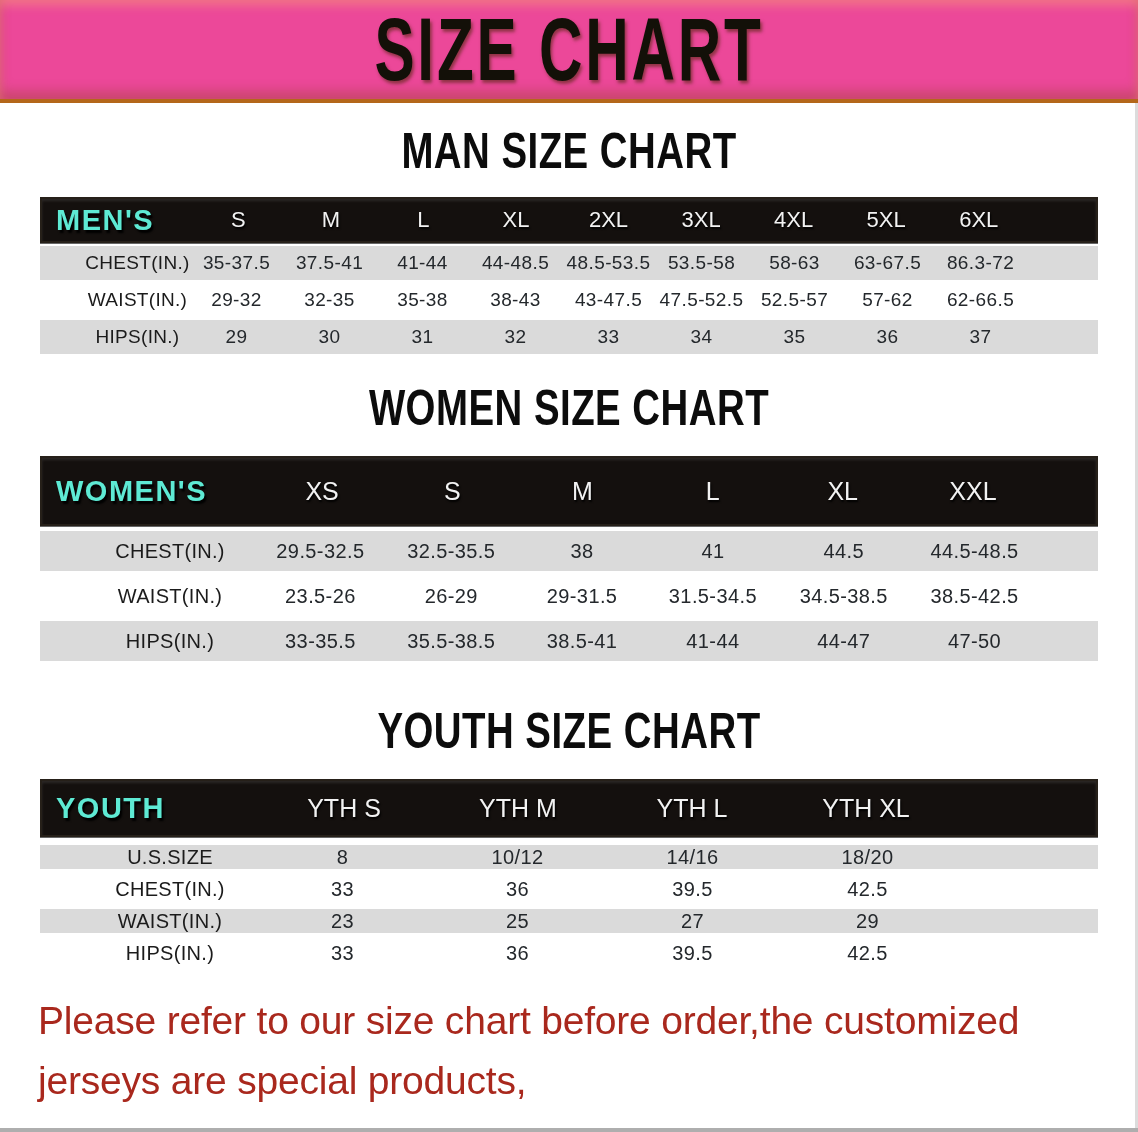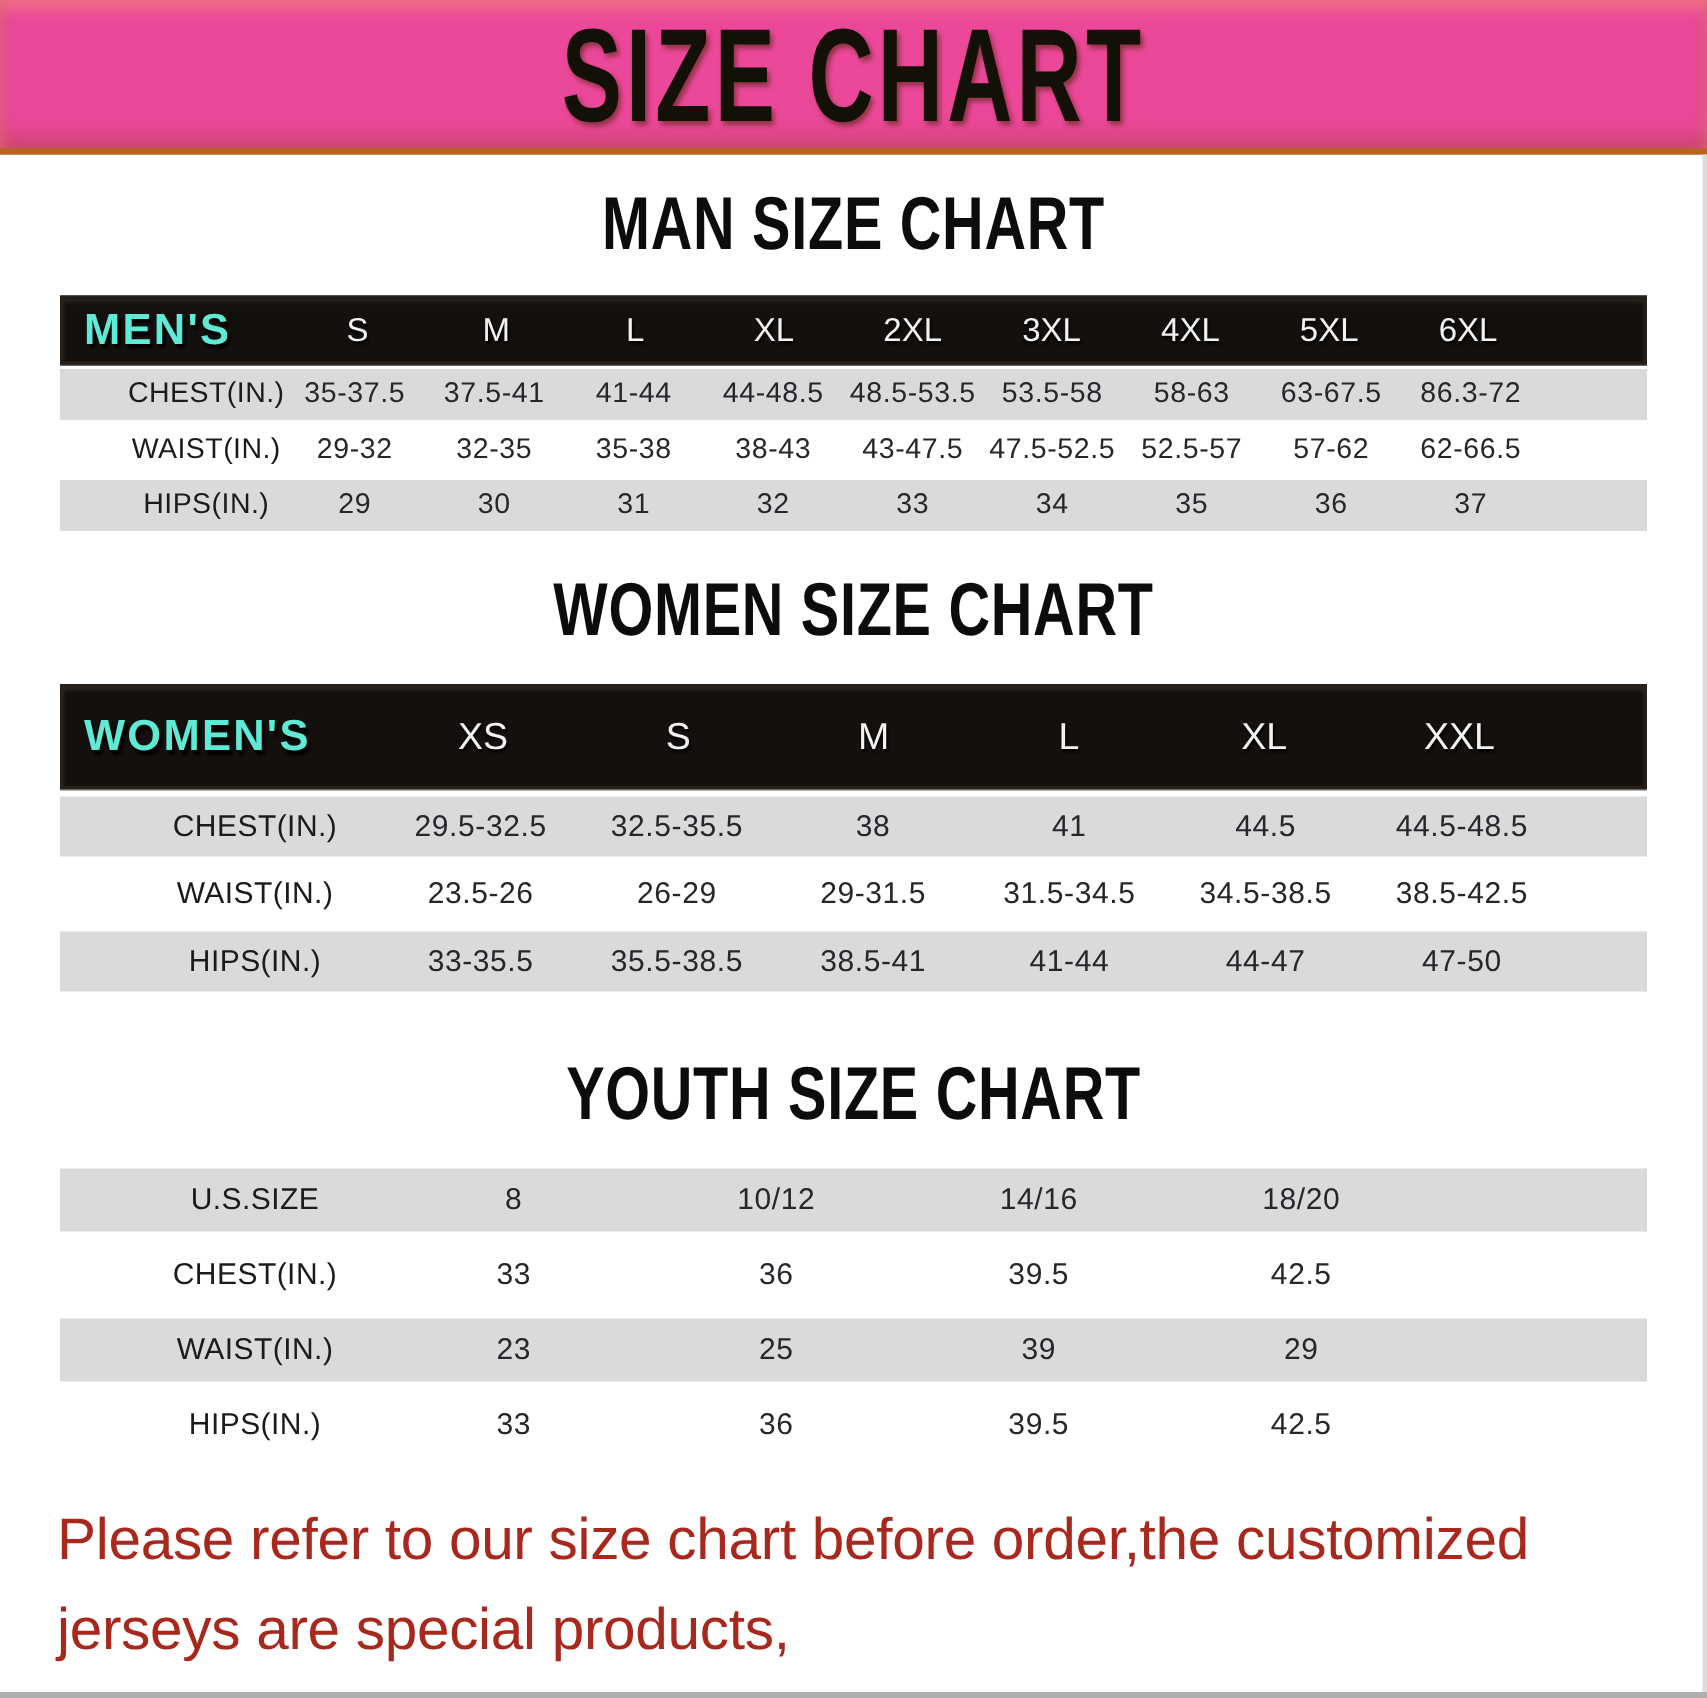--- a/index.html
+++ b/index.html
@@ -70,21 +70,21 @@
   .table-women { --cols: 215px repeat(6, 1fr) 58px; }
   .table-youth { --cols: 215px repeat(4, 1fr) 143px; }
 
   .table-men   .header-row { height: 46px; }
   .table-women .header-row { height: 70px; }
   .table-youth .header-row { height: 58px; }
 
   .data-row { box-sizing: border-box; }
   .table-men   .data-row { height: 34px; margin-top: 3px; }
   .table-women .data-row { height: 40px; margin-top: 5px; }
-  .table-youth .data-row { height: 42px; margin-top: 8px; }
+  .table-youth .data-row { height: 24px; margin-top: 8px; }
 
   .data-row.gray  { background: #dadada; }
   .data-row.white { background: #ffffff; }
 
   .cell { overflow: visible; white-space: nowrap; }
 
   .header-label {
     color: #5eead4;
     font-weight: bold;
     font-size: 29px;
@@ -247,41 +247,49 @@
         <div class="cell value-cell">44-47</div>
         <div class="cell value-cell">47-50</div>
         <div class="cell spacer"></div>
       </div>
     </div>
 </section>
 
 <section>
   <h2 class="section-heading heading-youth">YOUTH SIZE CHART</h2>
   <div class="size-table table-youth">
+      <div class="row header-row">
+        <div class="cell header-label">YOUTH</div>
+        <div class="cell size-cell">YTH S</div>
+        <div class="cell size-cell">YTH M</div>
+        <div class="cell size-cell">YTH L</div>
+        <div class="cell size-cell">YTH XL</div>
+        <div class="cell spacer"></div>
+      </div>
       <div class="row data-row gray">
         <div class="cell row-label">U.S.SIZE</div>
         <div class="cell value-cell">8</div>
         <div class="cell value-cell">10/12</div>
         <div class="cell value-cell">14/16</div>
         <div class="cell value-cell">18/20</div>
         <div class="cell spacer"></div>
       </div>
       <div class="row data-row white">
         <div class="cell row-label">CHEST(IN.)</div>
         <div class="cell value-cell">33</div>
         <div class="cell value-cell">36</div>
         <div class="cell value-cell">39.5</div>
         <div class="cell value-cell">42.5</div>
         <div class="cell spacer"></div>
       </div>
       <div class="row data-row gray">
         <div class="cell row-label">WAIST(IN.)</div>
         <div class="cell value-cell">23</div>
         <div class="cell value-cell">25</div>
-        <div class="cell value-cell">39</div>
+        <div class="cell value-cell">27</div>
         <div class="cell value-cell">29</div>
         <div class="cell spacer"></div>
       </div>
       <div class="row data-row white">
         <div class="cell row-label">HIPS(IN.)</div>
         <div class="cell value-cell">33</div>
         <div class="cell value-cell">36</div>
         <div class="cell value-cell">39.5</div>
         <div class="cell value-cell">42.5</div>
         <div class="cell spacer"></div>

